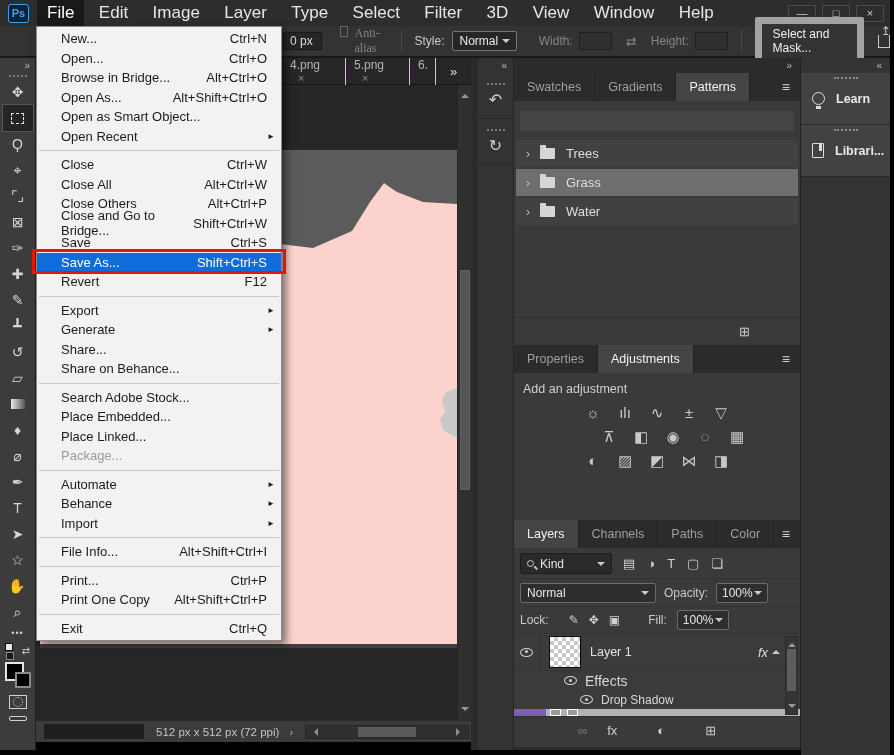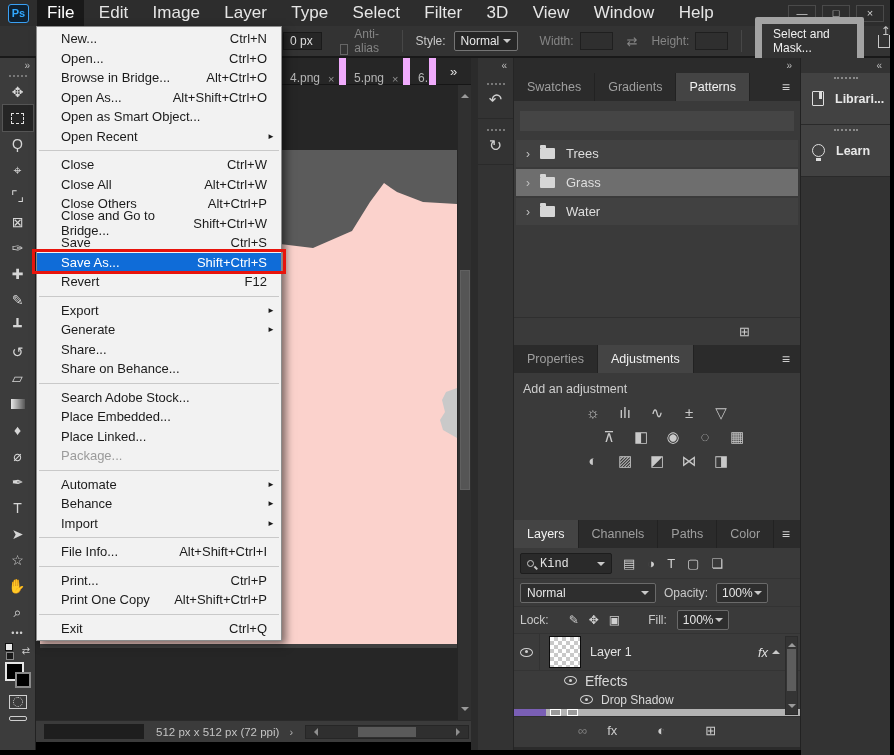--- a/index.html
+++ b/index.html
@@ -43,21 +43,21 @@
   .swapg{color:#cfcfcf;font-size:10px;}
   .bigswatch{position:relative;width:26px;height:26px;margin:3px 0;}
   .fgsw{position:absolute;left:0;top:0;width:19px;height:19px;background:#000;border:2px solid #e6e6e6;}
   .bgsw{position:absolute;right:0;bottom:0;width:16px;height:16px;background:#000;border:2px solid #8a8a8a;}
   .qmask{width:18px;height:14px;border:1px solid #cfcfcf;display:flex;align-items:center;justify-content:center;margin:4px 0;}
   .qmask::before{content:"";width:8px;height:8px;border:1px dotted #cfcfcf;border-radius:50%;}
   .smode{width:18px;height:5px;border:1px solid #cfcfcf;border-radius:2px;margin:3px 0;}
 
   
   #tabbar{position:absolute;left:36px;top:58px;width:435px;height:27px;background:#262626;display:flex;align-items:center;padding-left:246px;border-bottom:1px solid #161616;}
-  .dtab{width:64px;height:27px;display:flex;align-items:flex-end;padding:0 8px;border-right:7px solid #f0abfc;color:#b5b5b5;font-size:12px;white-space:nowrap;overflow:hidden;}
+  .dtab{width:64px;height:27px;display:flex;align-items:flex-start;padding:0 8px;border-right:1px solid #f0abfc;color:#b5b5b5;font-size:12px;white-space:nowrap;overflow:hidden;flex-direction:column;}
   .dtab .tclose{margin-left:8px;color:#8f8f8f;font-size:11px;}
   .dtab:last-of-type{width:26px;}
   .ovf{margin-left:14px;color:#e0e0e0;font-size:13px;letter-spacing:-1px;}
 
   
   #canvas{position:absolute;left:36px;top:85px;width:421px;height:635px;background:#262626;overflow:hidden;}
   #image{position:absolute;left:4px;top:65px;width:417px;height:494px;}
   #imgrim{position:absolute;left:4px;top:559px;width:417px;height:4px;background:#3f3f3f;}
   #vscroll{position:absolute;left:457px;top:85px;width:14px;height:635px;background:#303030;border-left:1px solid #262626;}
   .tri{width:0;height:0;border:4px solid transparent;position:absolute;left:3px;}
@@ -101,21 +101,21 @@
   .ico-folder::before{content:"";position:absolute;left:0;top:-3px;width:6px;height:3px;background:#d6d6d6;border-radius:1px 1px 0 0;}
   .pfoot{position:absolute;left:0;right:0;top:216px;height:28px;display:flex;justify-content:flex-end;align-items:center;gap:24px;padding-right:26px;border-top:1px solid #2f2f2f;color:#cccccc;font-size:13px;}
 
   #adj-body{height:147px;color:#cfcfcf;}
   .adjhint{font-size:12.5px;padding:9px 0 2px 9px;}
   .adjrow{display:flex;justify-content:center;gap:15px;margin-top:6px;font-size:15px;color:#c9c9c9;}
   .adjrow span{display:inline-block;min-width:17px;text-align:center;}
 
   #layers-body{height:199px;font-size:12px;color:#c9c9c9;}
   .lrow-filter{display:flex;align-items:center;padding:5px 8px 4px 6px;gap:11px;}
-  .kindpill{display:flex;align-items:center;gap:6px;background:#2a2a2a;border:1px solid #1d1d1d;border-radius:2px;height:21px;width:92px;padding:0 6px;color:#e2e2e2;font-family:Liberation Mono, monospace;}
+  .kindpill{display:flex;align-items:center;gap:6px;background:#2a2a2a;border:1px solid #1d1d1d;border-radius:2px;height:21px;width:92px;padding:0 6px;color:#e2e2e2;}
   .glass{width:7px;height:7px;border:1.5px solid #c9c9c9;border-radius:50%;position:relative;display:inline-block;}
   .glass::after{content:"";position:absolute;left:6px;top:6px;width:4px;height:1.5px;background:#c9c9c9;transform:rotate(45deg);}
   .ficon{color:#d0d0d0;font-size:13px;}
   .lrow-blend{display:flex;align-items:center;padding:3px 8px 3px 6px;gap:8px;border-top:1px solid #333;height:28px;}
   .blendsel{width:136px;height:20px;background:#2e2e2e;border:1px solid #6a6a6a;border-radius:2px;display:flex;align-items:center;padding:0 6px;color:#e6e6e6;}
   .valbox{width:52px;height:20px;background:#2e2e2e;border:1px solid #6a6a6a;border-radius:2px;display:flex;align-items:center;padding:0 5px;color:#e6e6e6;}
   .lrow-lock{display:flex;align-items:center;padding:3px 8px 3px 6px;gap:10px;border-top:1px solid #333;height:27px;}
   .lockico{color:#d0d0d0;font-size:12px;}
   .llist{position:relative;border-top:1px solid #333;height:83px;background:#3b3b3b;overflow:hidden;}
   .lrow1{height:37px;display:flex;align-items:center;border-bottom:1px solid #343434;}
@@ -194,21 +194,21 @@
         <span class="wctl">—</span>
 
         <span class="wctl">□</span>
 
         <span class="wctl">×</span>
       </div>
   </div>
 
   <div id="optionsbar">
     <span class="obox" id="feather-field">0 px</span>
-    <span style="margin-left:18px;display:flex;align-items:flex-end;">
+    <span style="margin-left:18px;display:flex;align-items:flex-start;font-family:Liberation Serif, serif;">
       <span class="chk"></span>
       <span class="dim">Anti-alias</span>
     </span>
     <span class="vsep"></span>
     <span>Style:</span>
     <span class="dd" style="width:82px;margin-left:8px;">
       <span>Normal</span>
       <span class="caret"></span>
     </span>
     <span class="dim" style="margin-left:22px;">Width:</span>
@@ -573,27 +573,27 @@
           <span><span>⊞</span><span class="k-slot"></span></span>
           <span data-kind="trash"><span></span><span class="k-slot"></span></span>
         </div>
     </div>
   </div>
 
   <div id="rightdock">
     <div class="phead">«</div>
     <div class="dockcard">
       <span class="grip"></span>
+      <span class="bulb"></span>
+      <span>Learn</span>
+    </div>
+    <div class="dockcard">
+      <span class="grip"></span>
       <span class="book"></span>
       <span>Librari...</span>
-    </div>
-    <div class="dockcard">
-      <span class="grip"></span>
-      <span class="bulb"></span>
-      <span>Learn</span>
     </div>
     <div id="dockrest"></div>
   </div>
 
   <div id="file-menu">
 
       <div class="menu-row">
         <span class="mi-label">New...</span>
         <span class="mi-short">Ctrl+N</span>
 

